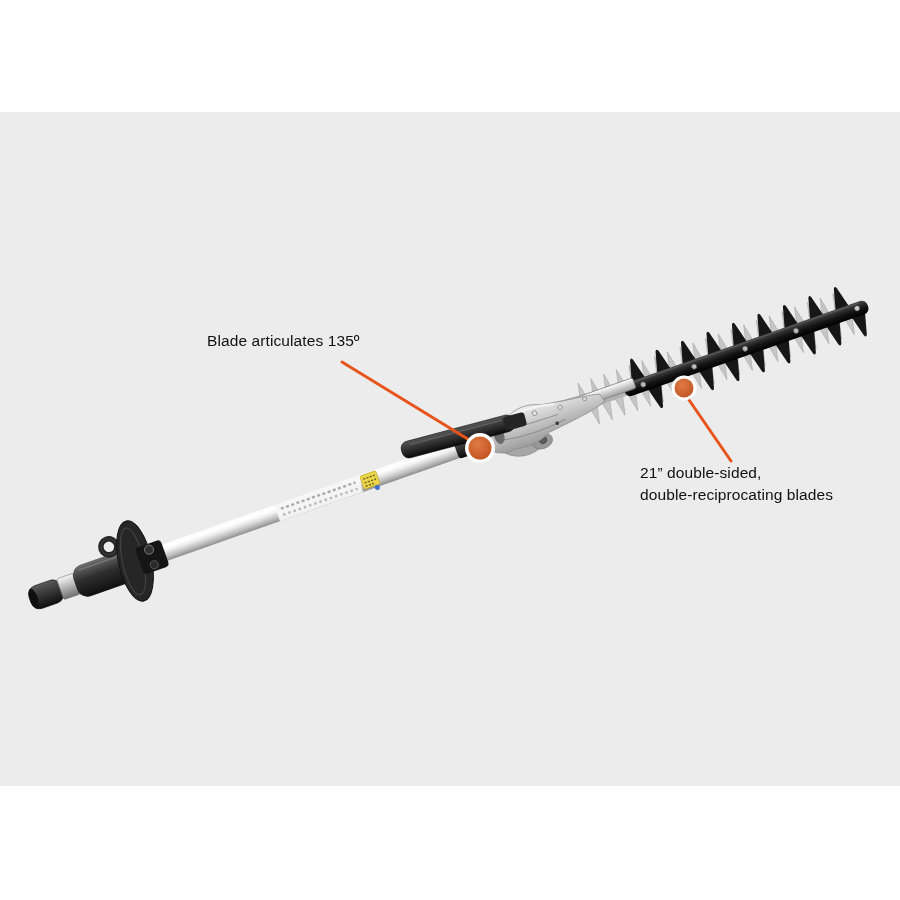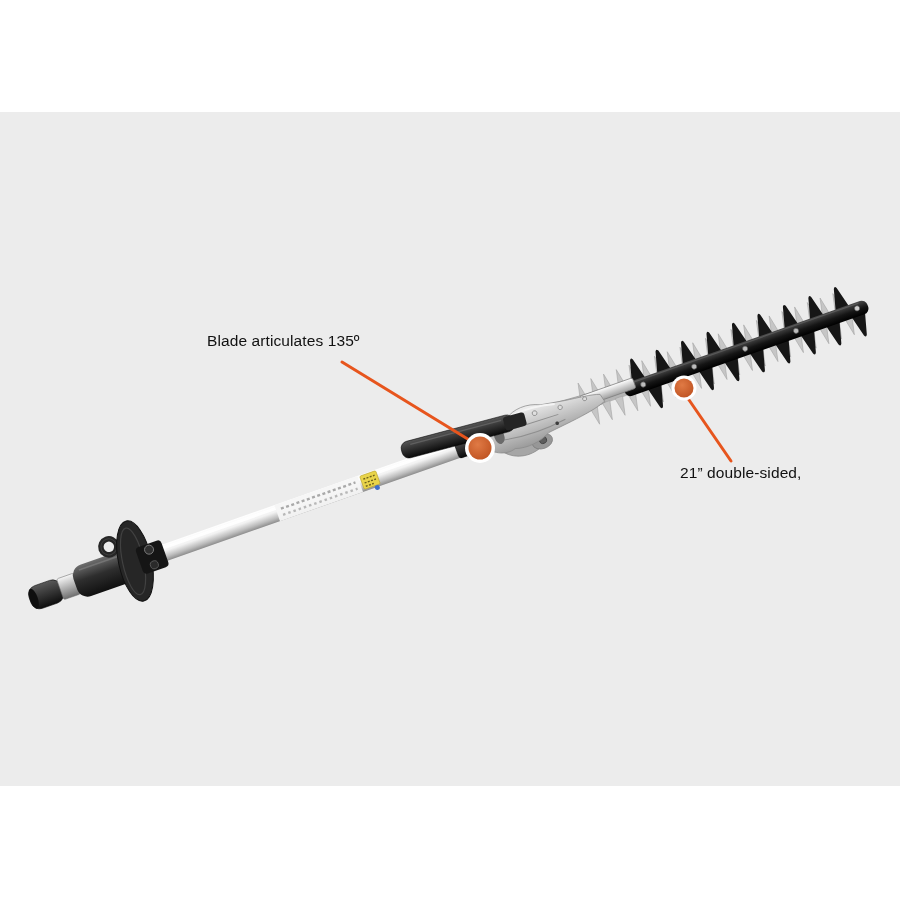--- a/index.html
+++ b/index.html
@@ -15,21 +15,21 @@
   .band{position:absolute;left:0;width:900px;background:var(--band,#fff);}
   .band.top{top:0;height:112px;}
   .band.bottom{top:786px;height:114px;}
   svg.scene{position:absolute;left:0;top:0;width:900px;height:900px;}
   .callout-label{
     position:absolute;color:var(--text,#111);
     font-weight:normal;font-size:15.5px;line-height:22px;
     letter-spacing:0.1px;white-space:nowrap;
   }
   #label-articulation{left:207px;top:330px;}
-  #label-blades{left:680px;top:462px;}
+  #label-blades{left:640px;top:462px;}
 </style>
 </head>
 <body style="--bg: #ececec; --band: #ffffff; --accent: #e7551d; --text: #111111;">
 
 <div class="band top"></div>
 <div class="stage"></div>
 <div class="band bottom"></div>
 
 <svg class="scene" viewBox="0 0 900 900">
   <defs>
@@ -169,13 +169,14 @@
     <circle cx="480" cy="448" r="11.5" fill="url(#dotGrad)"></circle>
     <path d="M687,397 L731,461" stroke="var(--accent,#e7551d)" stroke-width="3" stroke-linecap="round" fill="none"></path>
     <circle cx="684" cy="388" r="12.5" fill="#ffffff"></circle>
     <circle cx="684" cy="388" r="9.5" fill="url(#dotGrad)"></circle>
   </g>
 </svg>
 
 <div class="callout-label" id="label-articulation">Blade articulates 135º</div>
 <div class="callout-label" id="label-blades">
   <div>21” double-sided,</div>
+  <div>double-reciprocating blades</div>
 </div>
 
 </body></html>

